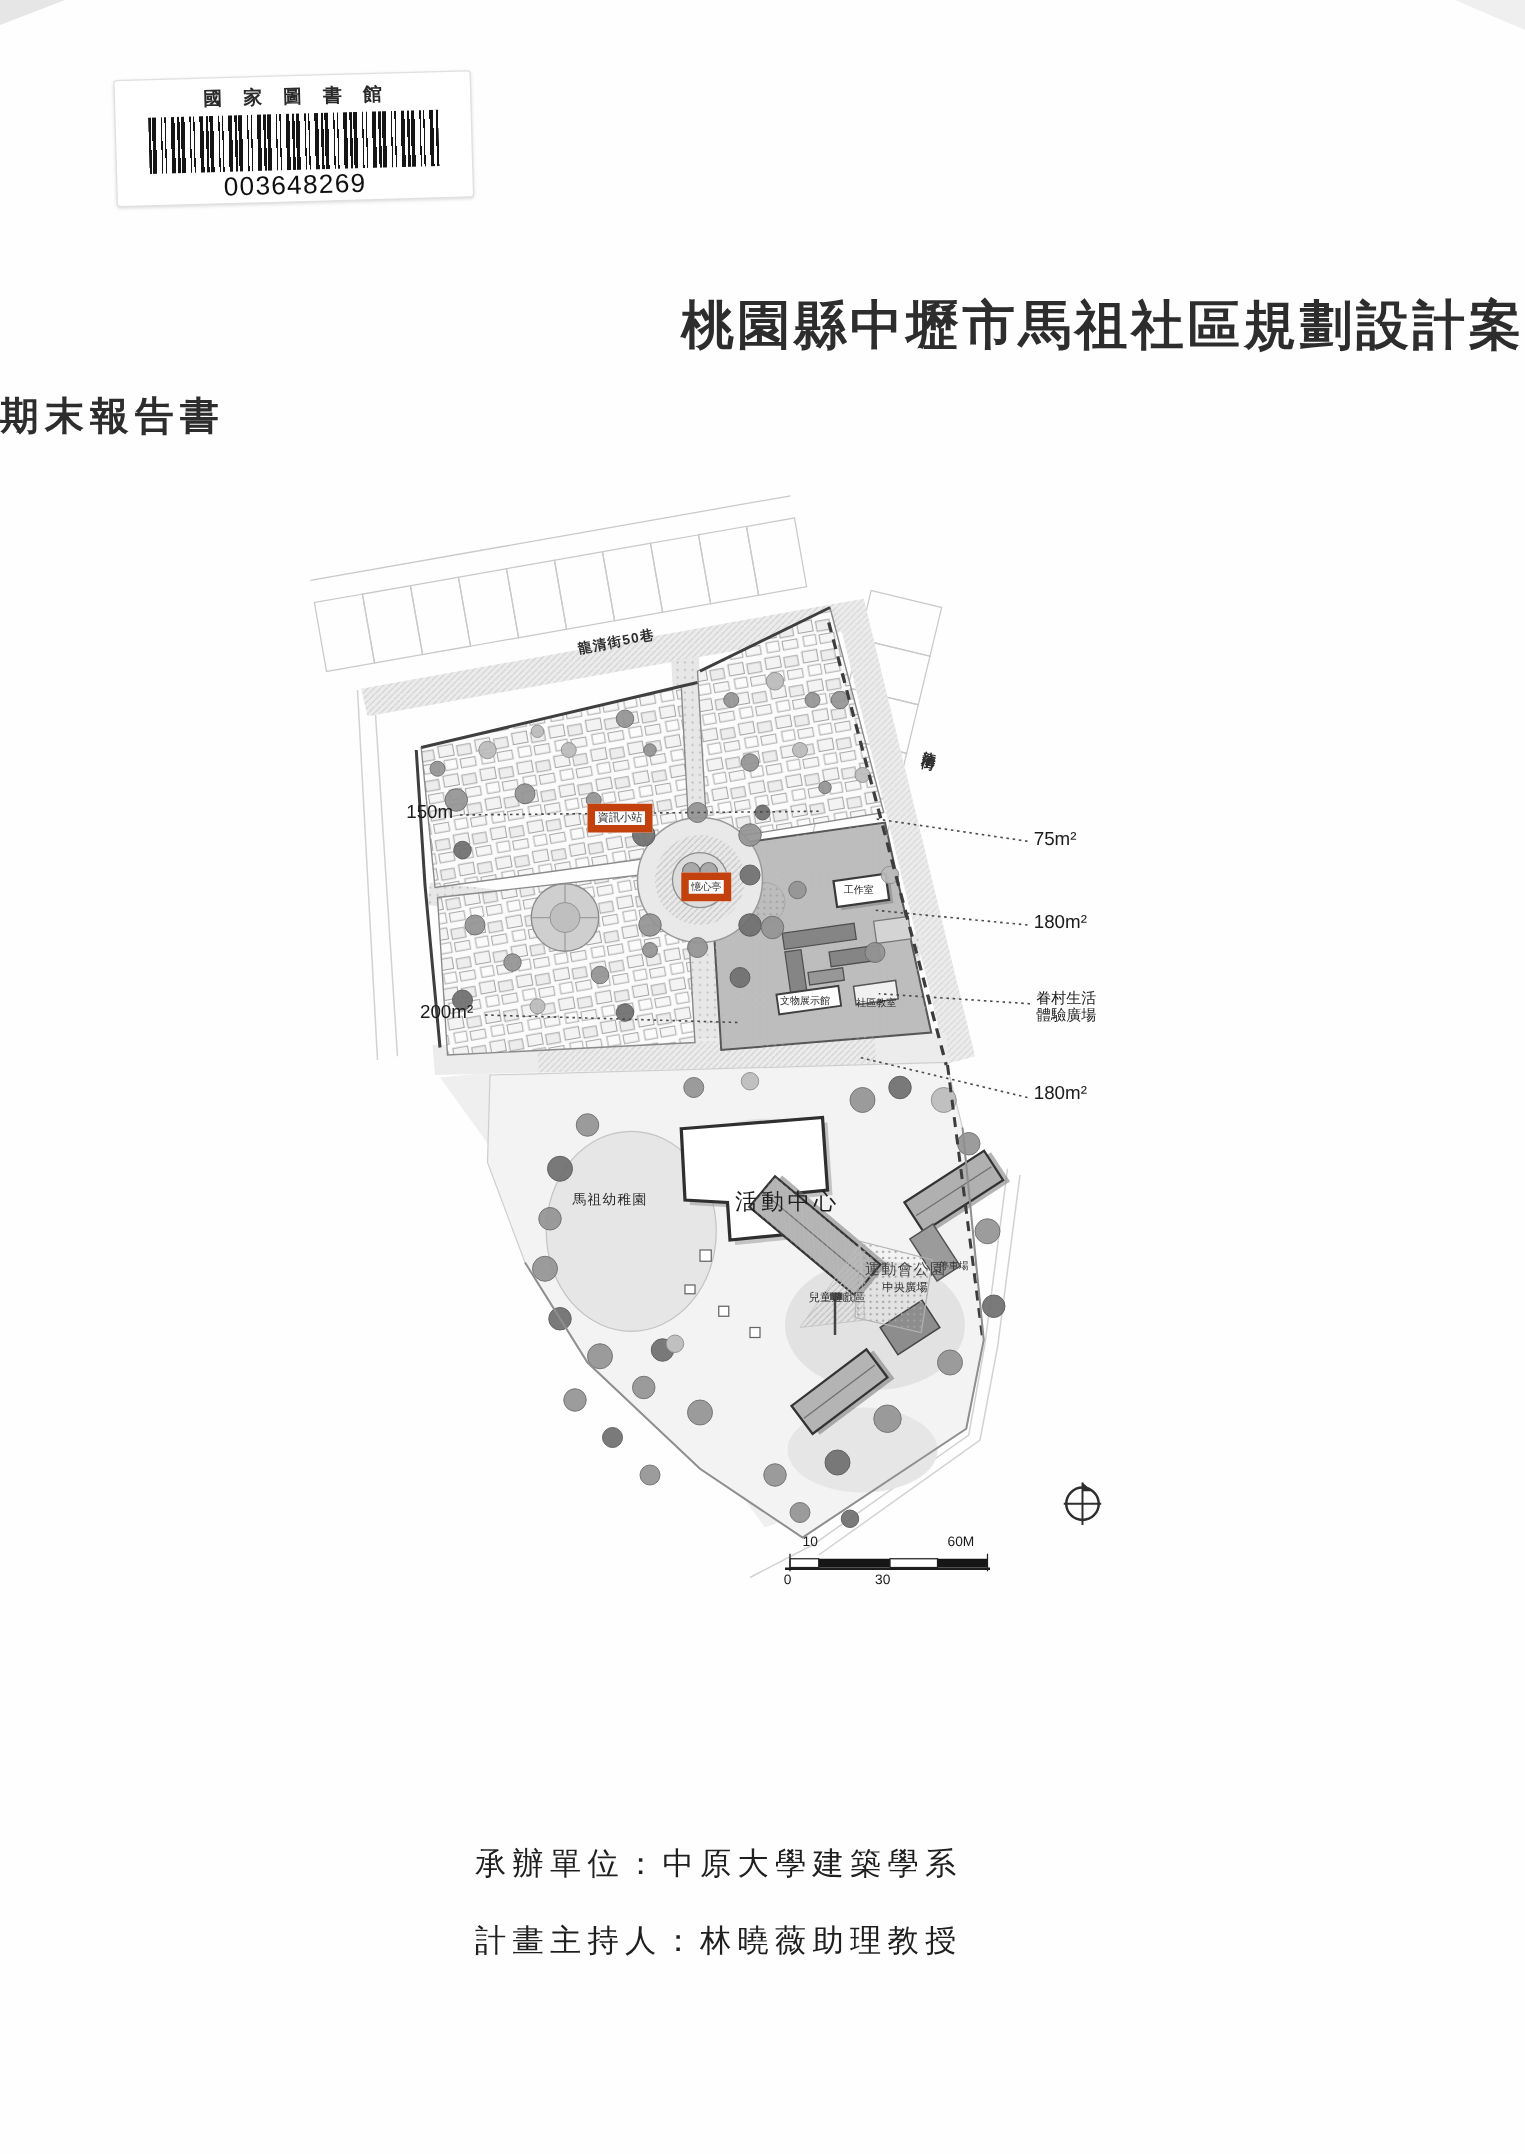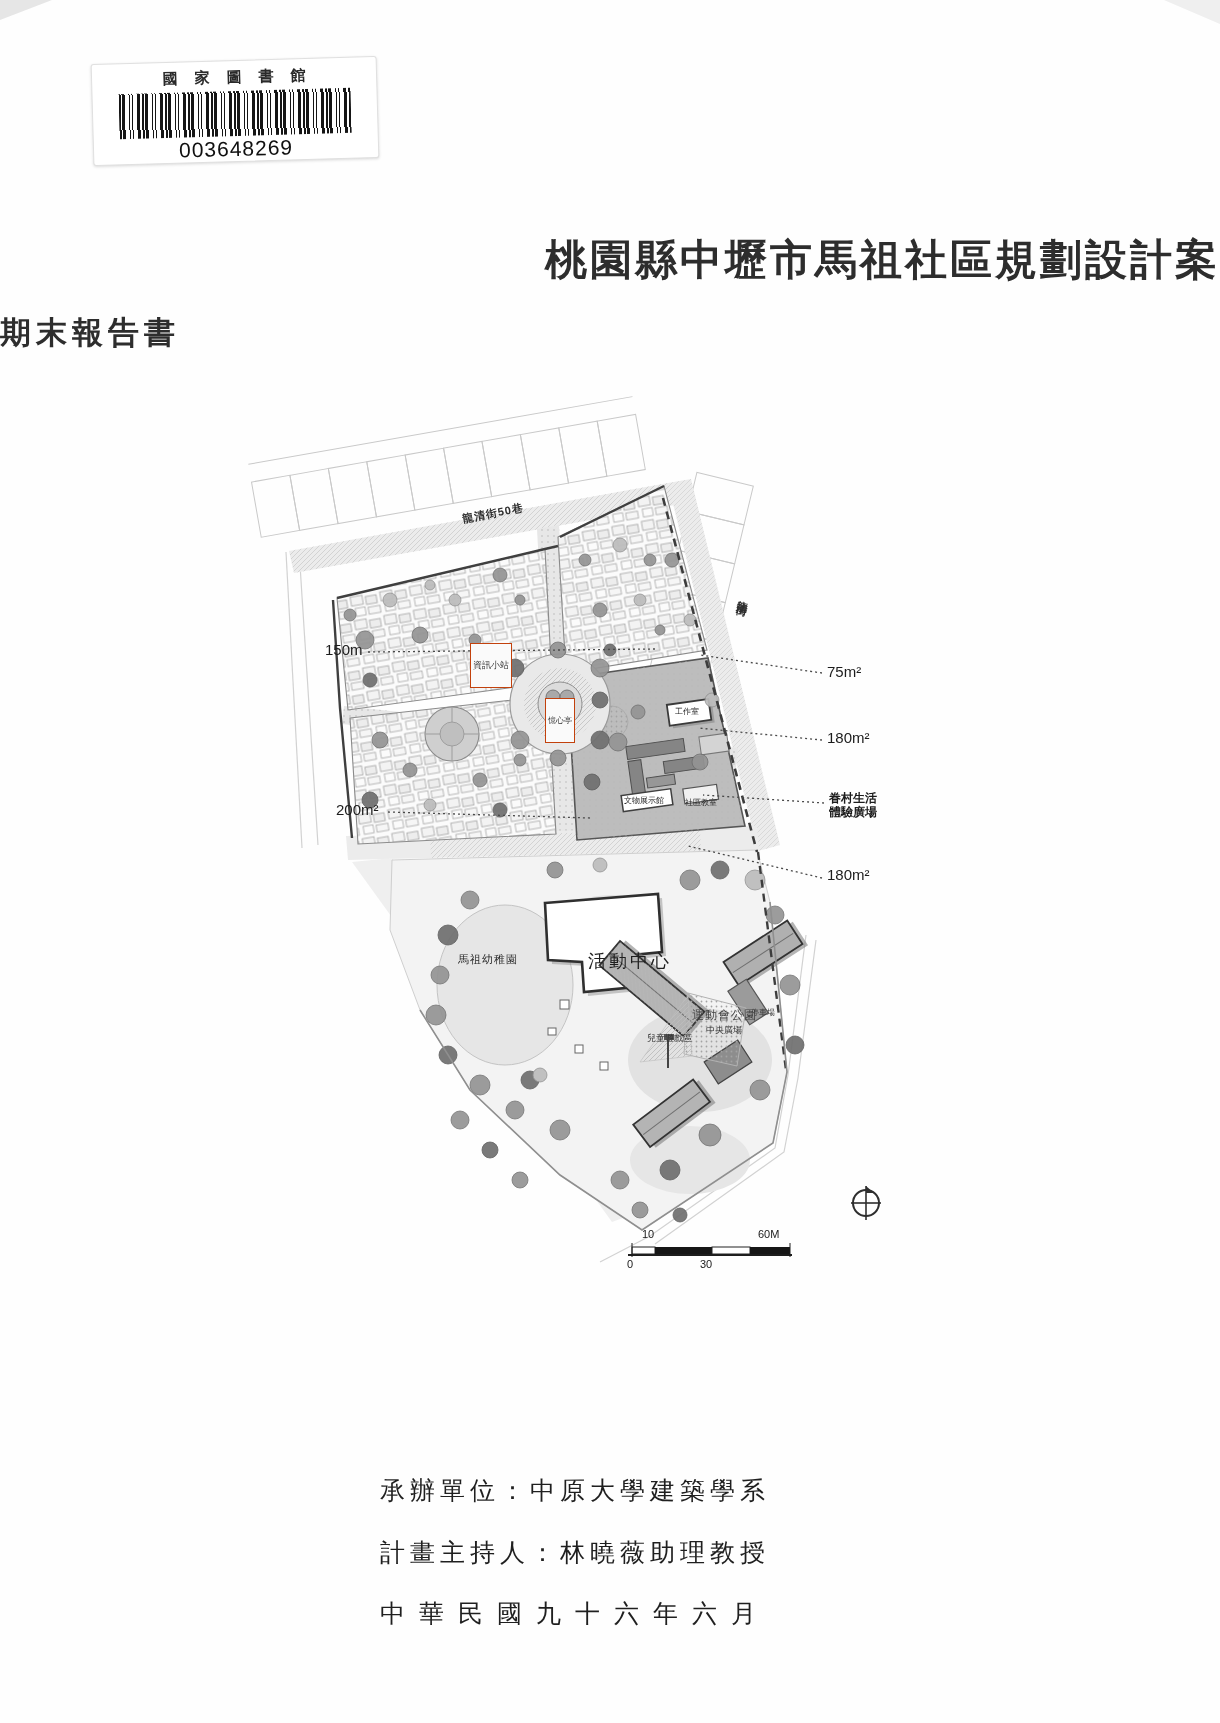--- a/index.html
+++ b/index.html
@@ -35,21 +35,21 @@
     position:absolute;top:232px;left:0;width:100%;text-align:right;
     font-size:42px;font-weight:bold;letter-spacing:3px;color:#2d2d2d;white-space:nowrap;
   }
   .subtitle{
     position:absolute;top:312px;left:0;width:100%;text-align:left;
     font-size:31px;font-weight:bold;letter-spacing:5px;color:#2d2d2d;
   }
 
   
   .map-label{position:absolute;white-space:nowrap;color:#333;}
-  .tag{background:#fafafa;border:1px solid #c2410c;padding:16px 2px;line-height:11px;}
+  .tag{background:#fafafa;border:6px solid #c2410c;padding:0 2px;line-height:11px;}
   .annot{position:absolute;font-size:15px;color:#1c1c1c;white-space:nowrap;}
   .annot-2line{font-size:12px;line-height:14px;color:#1c1c1c;}
   .scale-num{position:absolute;font-size:11px;color:#1a1a1a;white-space:nowrap;}
 
   .street-top{left:462px;top:506px;font-size:11px;font-weight:bold;letter-spacing:1px;transform:rotate(-11deg);color:#2e2e2e;}
   .street-right{left:737px;top:592px;font-size:11px;font-weight:bold;letter-spacing:2px;color:#2e2e2e;
     writing-mode:vertical-rl;transform:rotate(13deg);}
 
   
   .footer-line{
@@ -355,21 +355,21 @@
     </g>
   </svg>
 
   <div class="map-label street-top">龍清街50巷</div>
   <div class="map-label street-right">龍清街</div>
 
   <div class="annot" style="left:325px;top:641px;">150m</div>
   <div class="annot" style="left:336px;top:801px;">200m²</div>
   <div class="annot" style="left:827px;top:663px;">75m²</div>
   <div class="annot" style="left:827px;top:729px;">180m²</div>
-  <div class="annot-2line" style="position:absolute;left:829px;top:791px;font-weight:bold;">
+  <div class="annot-2line" style="position:absolute;left:829px;top:791px;">
     <div>眷村生活</div>
     <div>體驗廣場</div>
   </div>
   <div class="annot" style="left:827px;top:866px;">180m²</div>
 
   <div class="map-label tag" style="left:470px;top:643px;font-size:9px;">資訊小站</div>
   <div class="map-label tag" style="left:545px;top:698px;font-size:8px;">憶心亭</div>
   <div class="map-label" style="left:675px;top:706px;font-size:8px;color:#222;">工作室</div>
   <div class="map-label" style="left:624px;top:795px;font-size:8px;color:#222;">文物展示館</div>
   <div class="map-label" style="left:685px;top:797px;font-size:8px;color:#222;">社區教室</div>
@@ -380,15 +380,14 @@
   <div class="map-label" style="left:458px;top:952px;font-size:11px;letter-spacing:1px;color:#2a2a2a;">馬祖幼稚園</div>
   <div class="map-label" style="left:751px;top:1007px;font-size:8px;color:#333;">停車場</div>
 
   <div class="scale-num" style="left:642px;top:1228px;">10</div>
   <div class="scale-num" style="left:758px;top:1228px;">60M</div>
   <div class="scale-num" style="left:627px;top:1258px;">0</div>
   <div class="scale-num" style="left:700px;top:1258px;">30</div>
 
   <div class="footer-line fl2">承辦單位：中原大學建築學系</div>
   <div class="footer-line fl3">計畫主持人：林曉薇助理教授</div>
-  <div class="footer-line fl4">中華民國九十六年六月</div>
 
 </div>
 
 </body></html>

